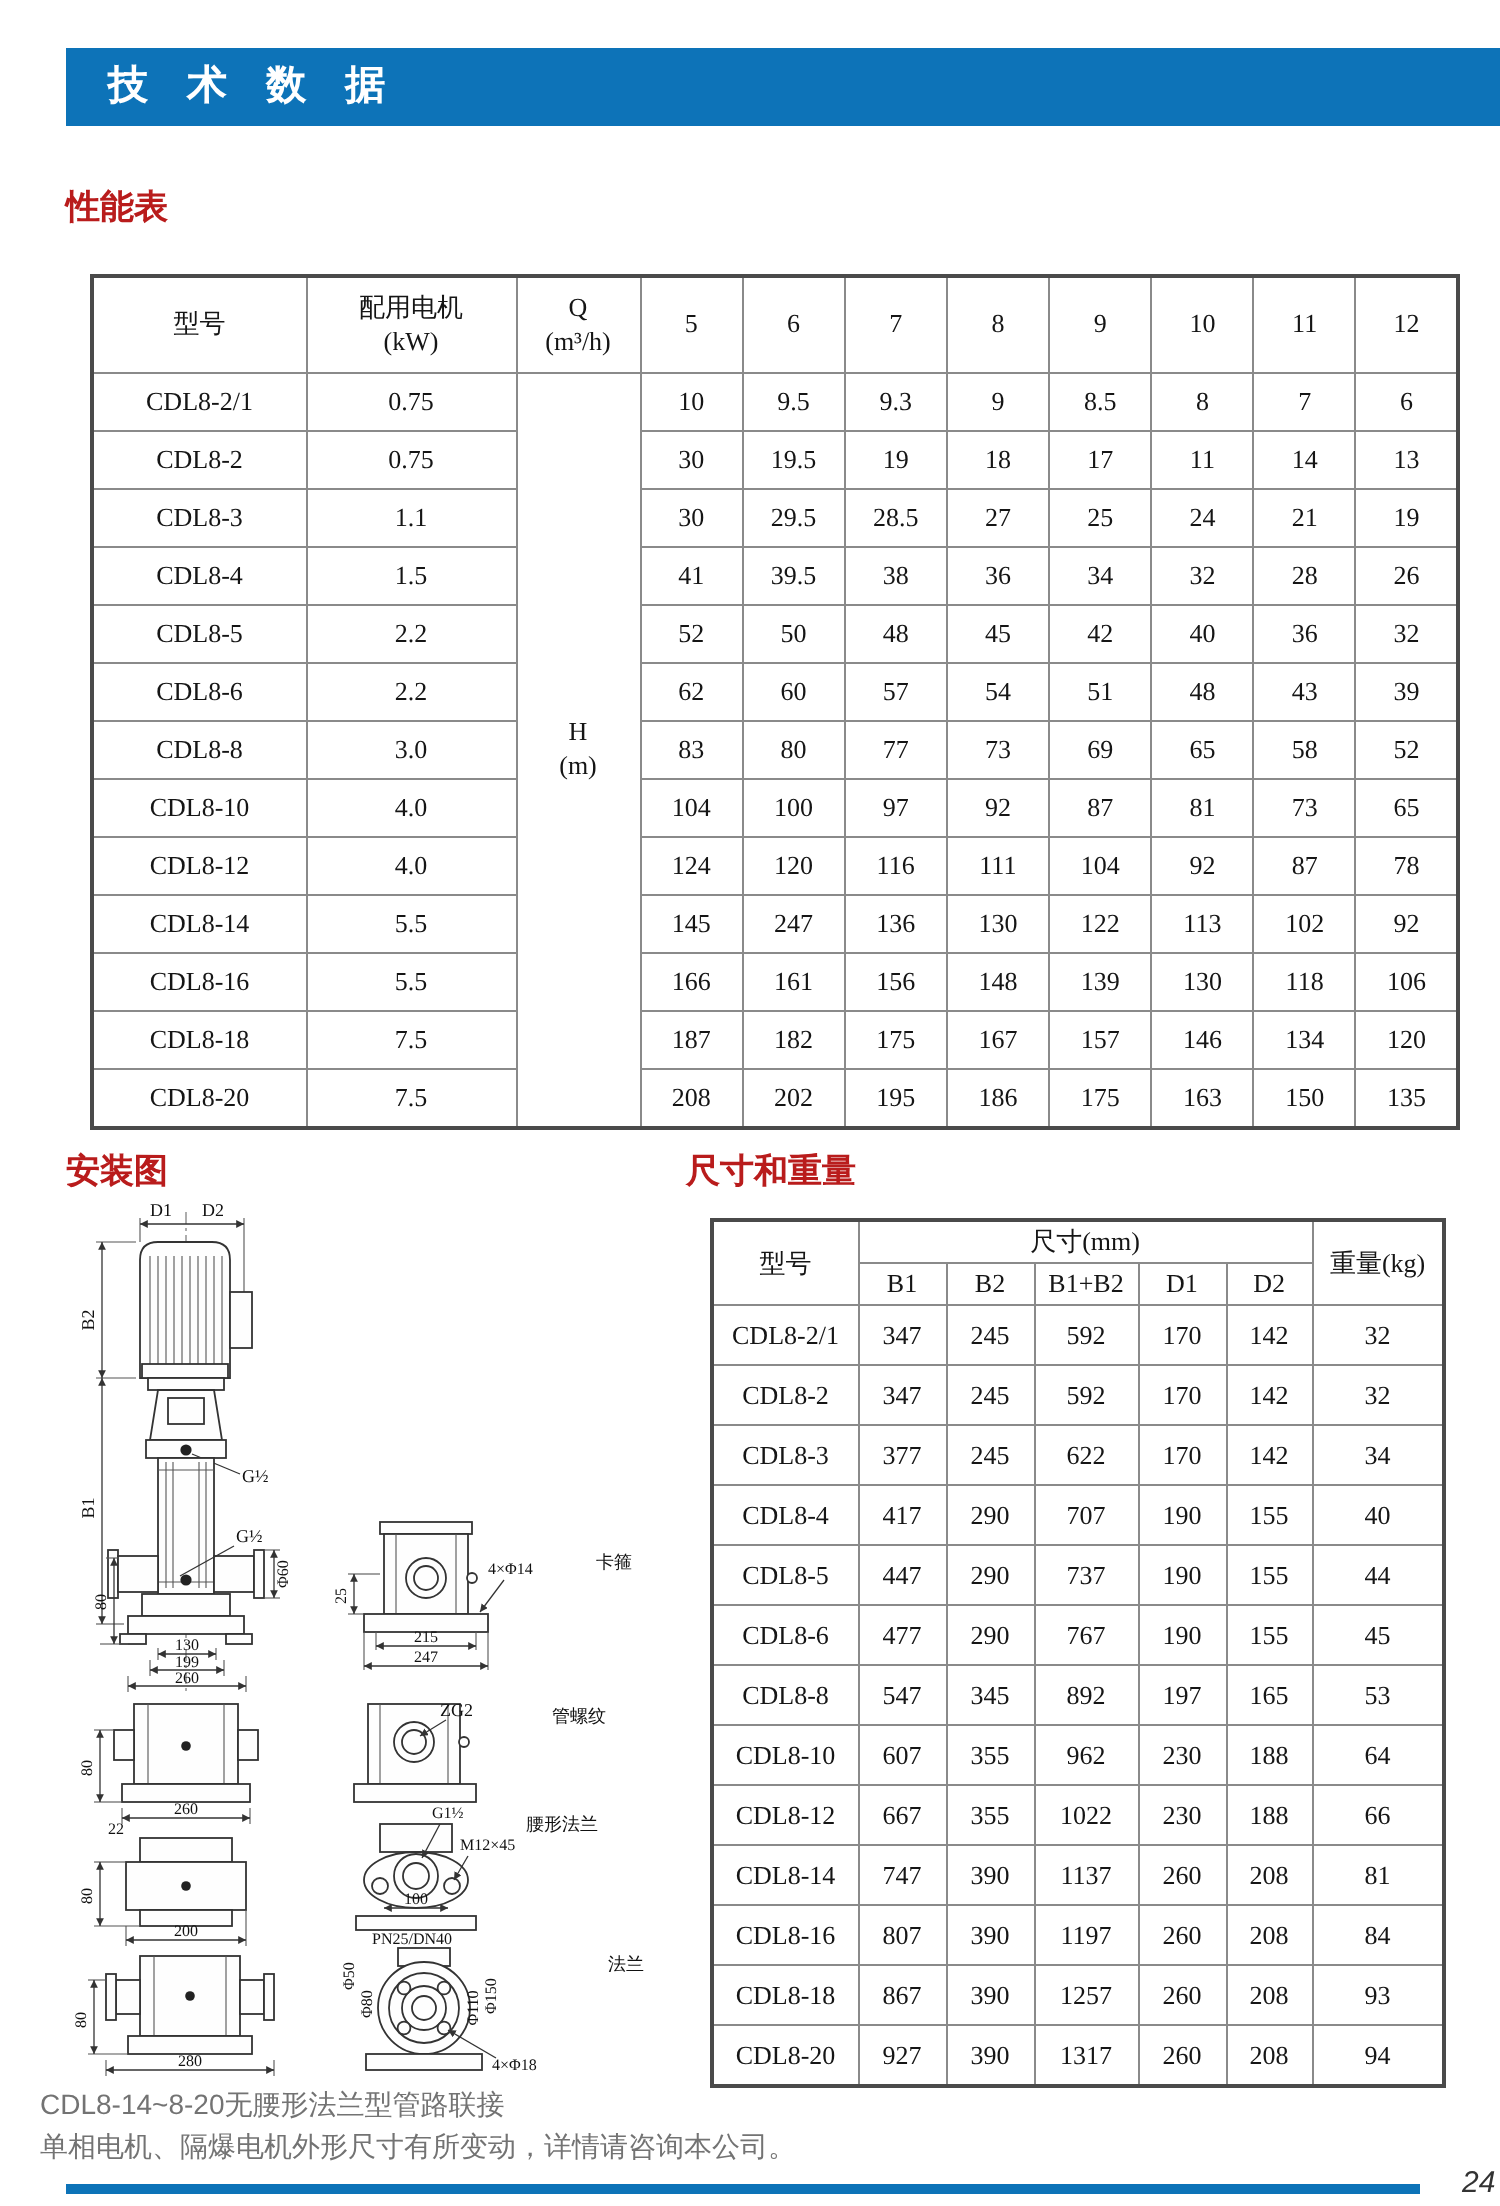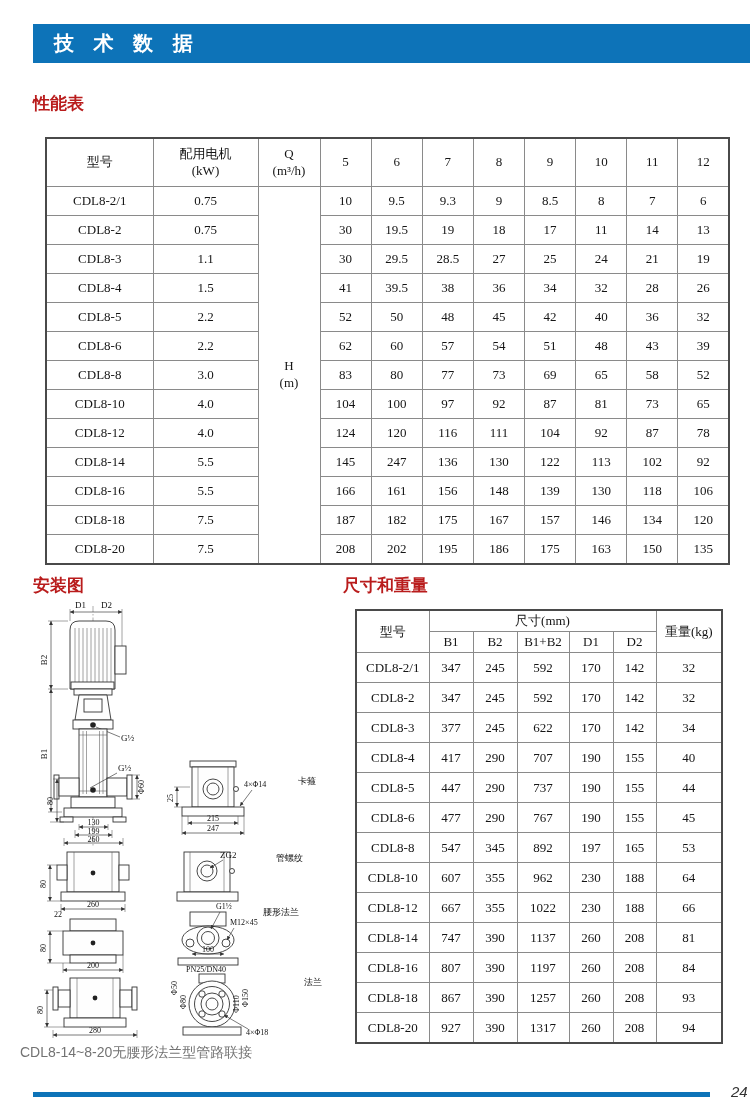--- a/index.html
+++ b/index.html
@@ -558,17 +558,18 @@
       <text transform="rotate(-90 166 408)" x="166" y="408" text-anchor="middle" class="sm">Φ80</text>
       <text transform="rotate(-90 219 410)" x="219" y="410" text-anchor="middle" class="sm">Φ110</text>
       <text transform="rotate(-90 228 404)" x="228" y="404" text-anchor="middle" class="sm">Φ150</text>
       <text x="226" y="441" class="sm">4×Φ18</text>
       <line class="dim" x1="228" y1="435" x2="204" y2="421" marker-end="url(#ar)"></line>
       <text x="284" y="391" class="cjk">法兰</text>
     </g>
   </svg>
 
   <div class="note" id="note1">CDL8-14~8-20无腰形法兰型管路联接</div>
+  <div class="note" id="note2">单相电机、隔爆电机外形尺寸有所变动，详情请咨询本公司。</div>
 
   <div class="bottom-line"></div>
   <div class="page-num">24</div>
 
 </div>
 
 </body></html>

